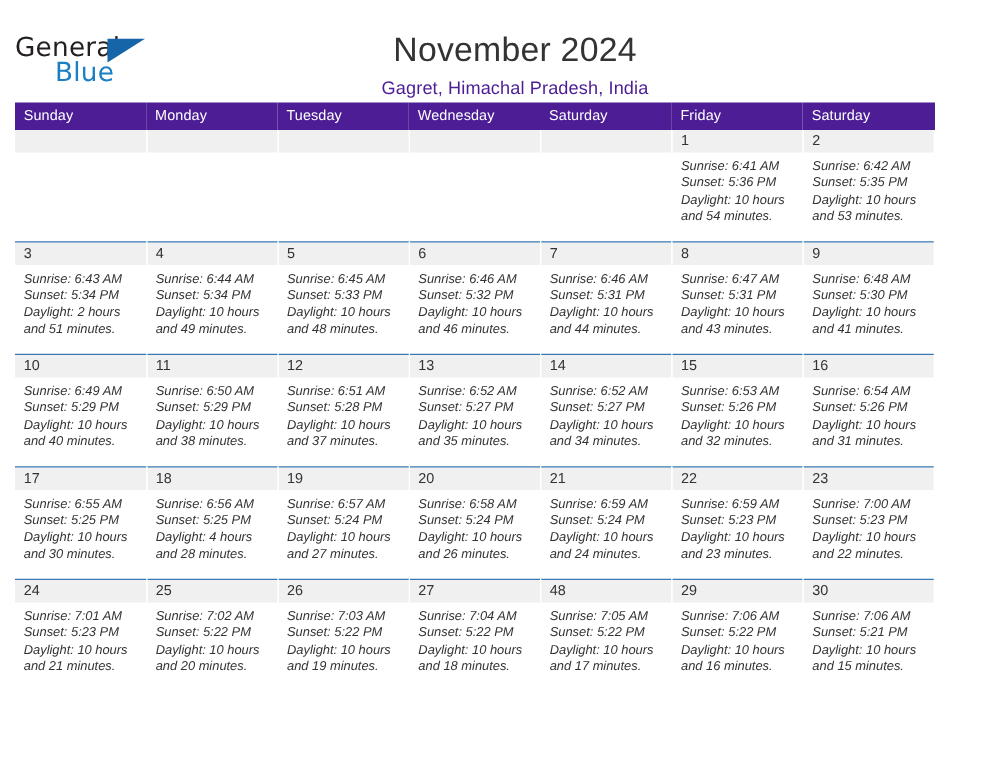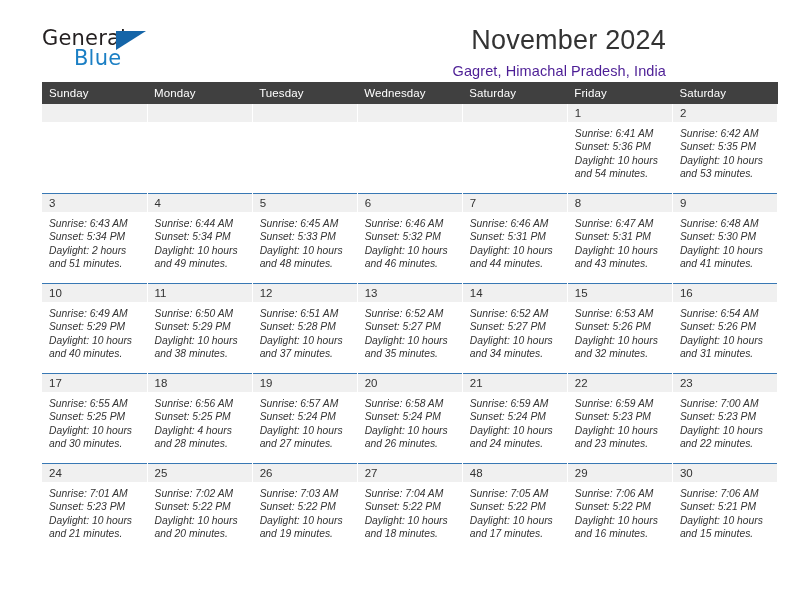--- a/index.html
+++ b/index.html
@@ -12,21 +12,21 @@
     height: 612px;
     font-family: "Liberation Sans", sans-serif;
     color: #333333;
     overflow: hidden;
   }
   .page {
     position: relative;
     width: 708px;
     height: 612px;
     box-sizing: border-box;
-    padding: 0 42px;
+    padding: 0 12px;
   }
 
   
   .top-bar {
     display: flex;
     align-items: flex-start;
     justify-content: space-between;
     padding-top: 26px;
     height: 72px;
     box-sizing: border-box;
@@ -58,21 +58,21 @@
   .logo-tri {
     position: absolute;
     left: 74px;
     top: 5px;
     width: 0;
     height: 0;
     border-left: 30px solid #1565a8;
     border-bottom: 19px solid transparent;
   }
   .title-block {
-    text-align: right;
+    text-align: center;
     flex: 1 1 auto;
     padding-top: 0;
   }
   .cal-title {
     font-size: 27px;
     font-weight: normal;
     color: #333333;
     line-height: 1.05;
     letter-spacing: 0.2px;
   }
@@ -84,21 +84,21 @@
   }
 
   
   .calendar {
     margin-top: 10px;
     width: 736px;
     border-collapse: collapse;
     table-layout: fixed;
   }
   .calendar th {
-    background: #404040;
+    background: #4c1d95;
     color: #ffffff;
     font-weight: normal;
     font-size: 11.5px;
     text-align: left;
     padding: 5px 0 5px 7px;
     height: 20px;
     box-sizing: border-box;
     letter-spacing: 0.1px;
   }
   .calendar td {

